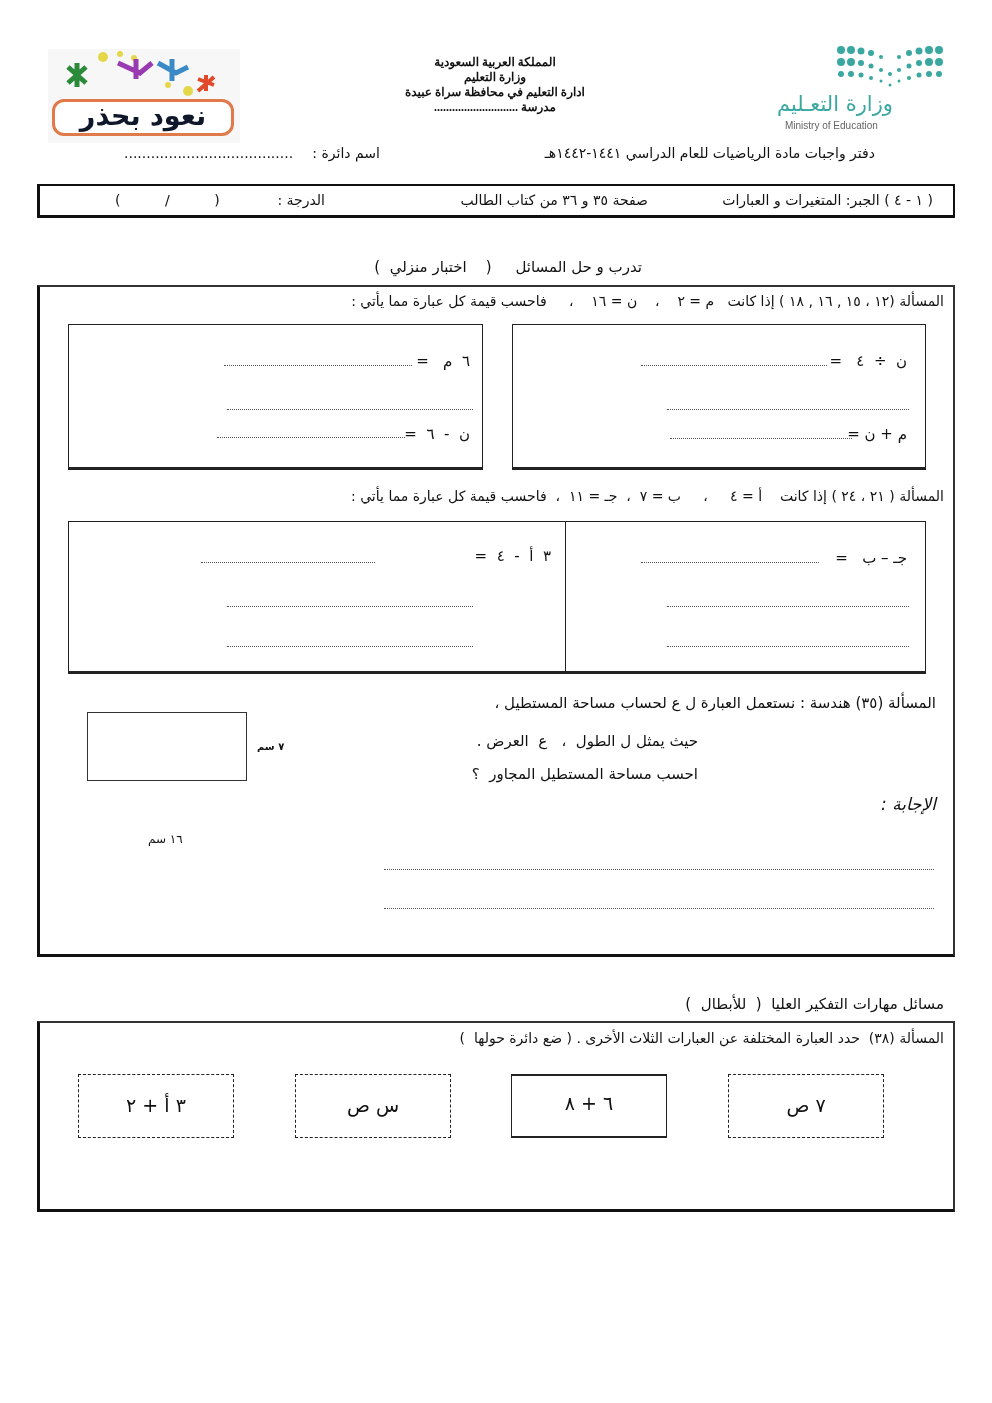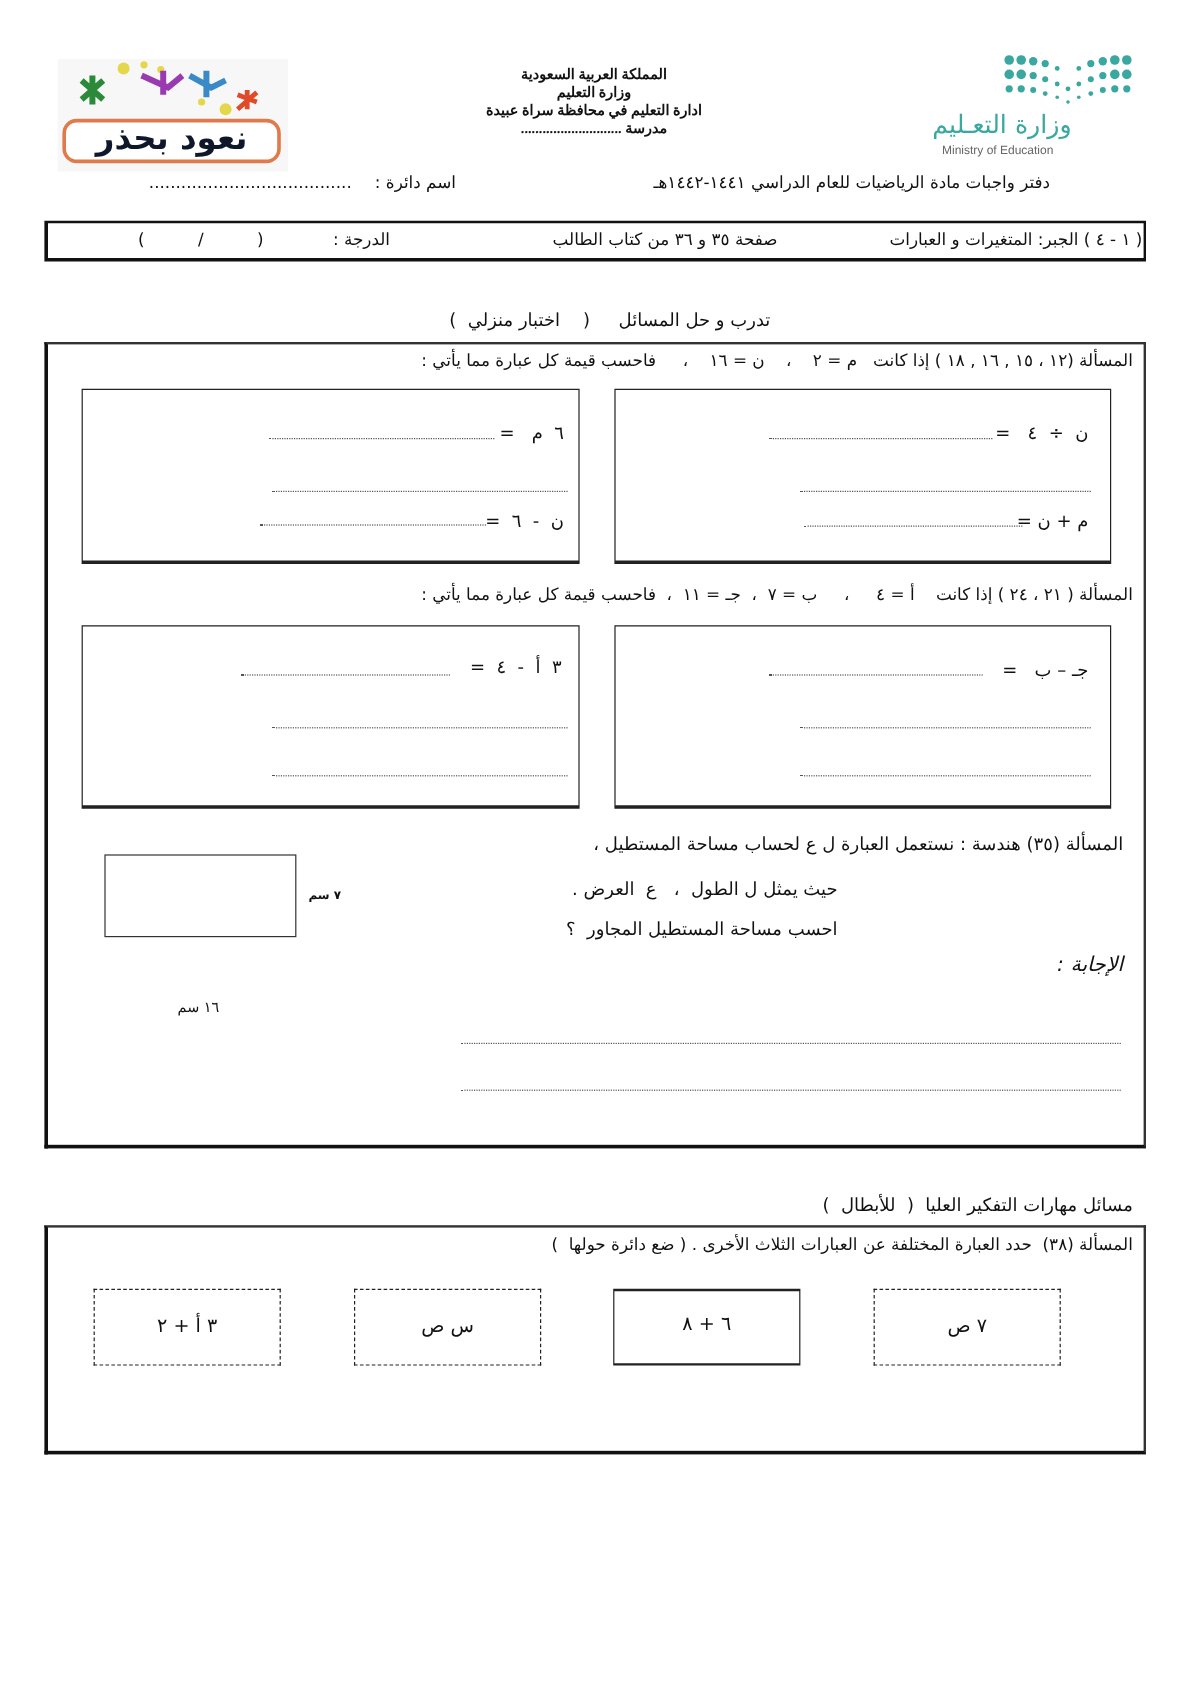--- a/index.html
+++ b/index.html
@@ -25,21 +25,21 @@
   .box-top .t { position:absolute; top:6px; font-size:14px; }
 
   .section-title { font-size:15px; }
 
   .frame { border:2px solid #333; border-bottom:3px solid #111; border-left:3px solid #111; box-sizing:border-box; }
   .sub { border:1px solid #222; border-bottom:3px solid #222; box-sizing:border-box; background:#fff; }
   .q { font-size:14px; }
   .expr { position:absolute; font-size:15px; }
   .dots { position:absolute; border-bottom:1px dotted #555; height:0; }
 
-  .opt { position:absolute; top:1074px; width:156px; height:64px; border:1px dashed #222; box-sizing:border-box; text-align:center; font-size:16px; line-height:60px; }
+  .opt { position:absolute; top:1074px; width:156px; height:64px; border:1px dashed #222; box-sizing:border-box; text-align:center; font-size:19px; line-height:60px; }
   .opt.solid { border:1px solid #222; border-top-width:2px; border-bottom-width:2px; line-height:54px; }
 </style>
 </head>
 <body>
 
 <div class="abs brand-logo">
   <svg width="192" height="50" style="position:absolute;left:0;top:0">
     <circle cx="55" cy="8" r="5" fill="#e4d84a"></circle>
       <circle cx="72" cy="5" r="3" fill="#e4d84a"></circle>
       <circle cx="86" cy="9" r="3" fill="#e4d84a"></circle>
@@ -101,21 +101,21 @@
   </svg>
   <div class="moe-ar t">وزارة التعـليم</div>
   <div class="moe-en t">Ministry of Education</div>
 </div>
 
 <div class="abs t line-title" style="right:117px;">دفتر واجبات مادة الرياضيات للعام الدراسي ١٤٤١-١٤٤٢هـ</div>
 <div class="abs t line-title" style="right:612px;">اسم دائرة :</div>
 <div class="abs t line-title" style="left:124px;direction:ltr;">......................................</div>
 
 <div class="abs box-top">
-  <span class="t" style="right:1px;margin-left:16px;">( ١ - ٤ ) الجبر: المتغيرات و العبارات</span>
+  <span class="t" style="right:20px;margin-left:16px;">( ١ - ٤ ) الجبر: المتغيرات و العبارات</span>
   <span class="t" style="right:305px;">صفحة ٣٥ و ٣٦ من كتاب الطالب</span>
   <span class="t" style="right:628px;">الدرجة :</span>
   <span class="t" style="left:75px;white-space:pre;">(          /          )</span>
 </div>
 
 <div class="abs t section-title" style="right:350px;top:258px;white-space:pre;">تدرب و حل المسائل     (    اختبار منزلي  )</div>
 
 <div class="abs frame" style="left:37px;top:285px;width:918px;height:672px;"></div>
 
 <div class="abs t q" style="right:48px;top:293px;white-space:pre;">المسألة (١٢ ، ١٥ , ١٦ , ١٨ ) إذا كانت   م = ٢    ،    ن = ١٦    ،     فاحسب قيمة كل عبارة مما يأتي :</div>
@@ -138,21 +138,21 @@
 
 <div class="abs t q" style="right:48px;top:488px;white-space:pre;">المسألة ( ٢١ ، ٢٤ ) إذا كانت    أ = ٤     ،     ب = ٧  ،  جـ = ١١  ،  فاحسب قيمة كل عبارة مما يأتي :</div>
 
 <div class="abs sub" style="left:512px;top:521px;width:414px;height:153px;">
   <span class="expr t" style="right:18px;top:27px;white-space:pre;">جـ – ب   =</span>
   <div class="dots" style="left:128px;width:178px;top:40px;"></div>
   <div class="dots" style="left:154px;width:242px;top:84px;"></div>
   <div class="dots" style="left:154px;width:242px;top:124px;"></div>
 </div>
 
-<div class="abs sub" style="left:68px;top:521px;width:415px;height:153px;text-align:center;">
+<div class="abs sub" style="left:68px;top:521px;width:498px;height:153px;text-align:center;">
   <span class="expr t" style="right:14px;top:25px;white-space:pre;">٣  أ  -  ٤  =</span>
   <div class="dots" style="left:132px;width:174px;top:40px;"></div>
   <div class="dots" style="left:158px;width:246px;top:84px;"></div>
   <div class="dots" style="left:158px;width:246px;top:124px;"></div>
 </div>
 
 <div class="abs t q" style="right:56px;top:694px;font-size:15px;">المسألة (٣٥) هندسة : نستعمل العبارة  ل ع لحساب مساحة المستطيل ،</div>
 <div class="abs t q" style="right:294px;top:732px;font-size:15px;white-space:pre;">حيث يمثل ل الطول  ،   ع  العرض .</div>
 <div class="abs t q" style="right:294px;top:765px;font-size:15px;white-space:pre;">احسب مساحة المستطيل المجاور  ؟</div>
 <div class="abs t q" style="right:56px;top:794px;font-style:italic;font-size:17px;">الإجابة :</div>

